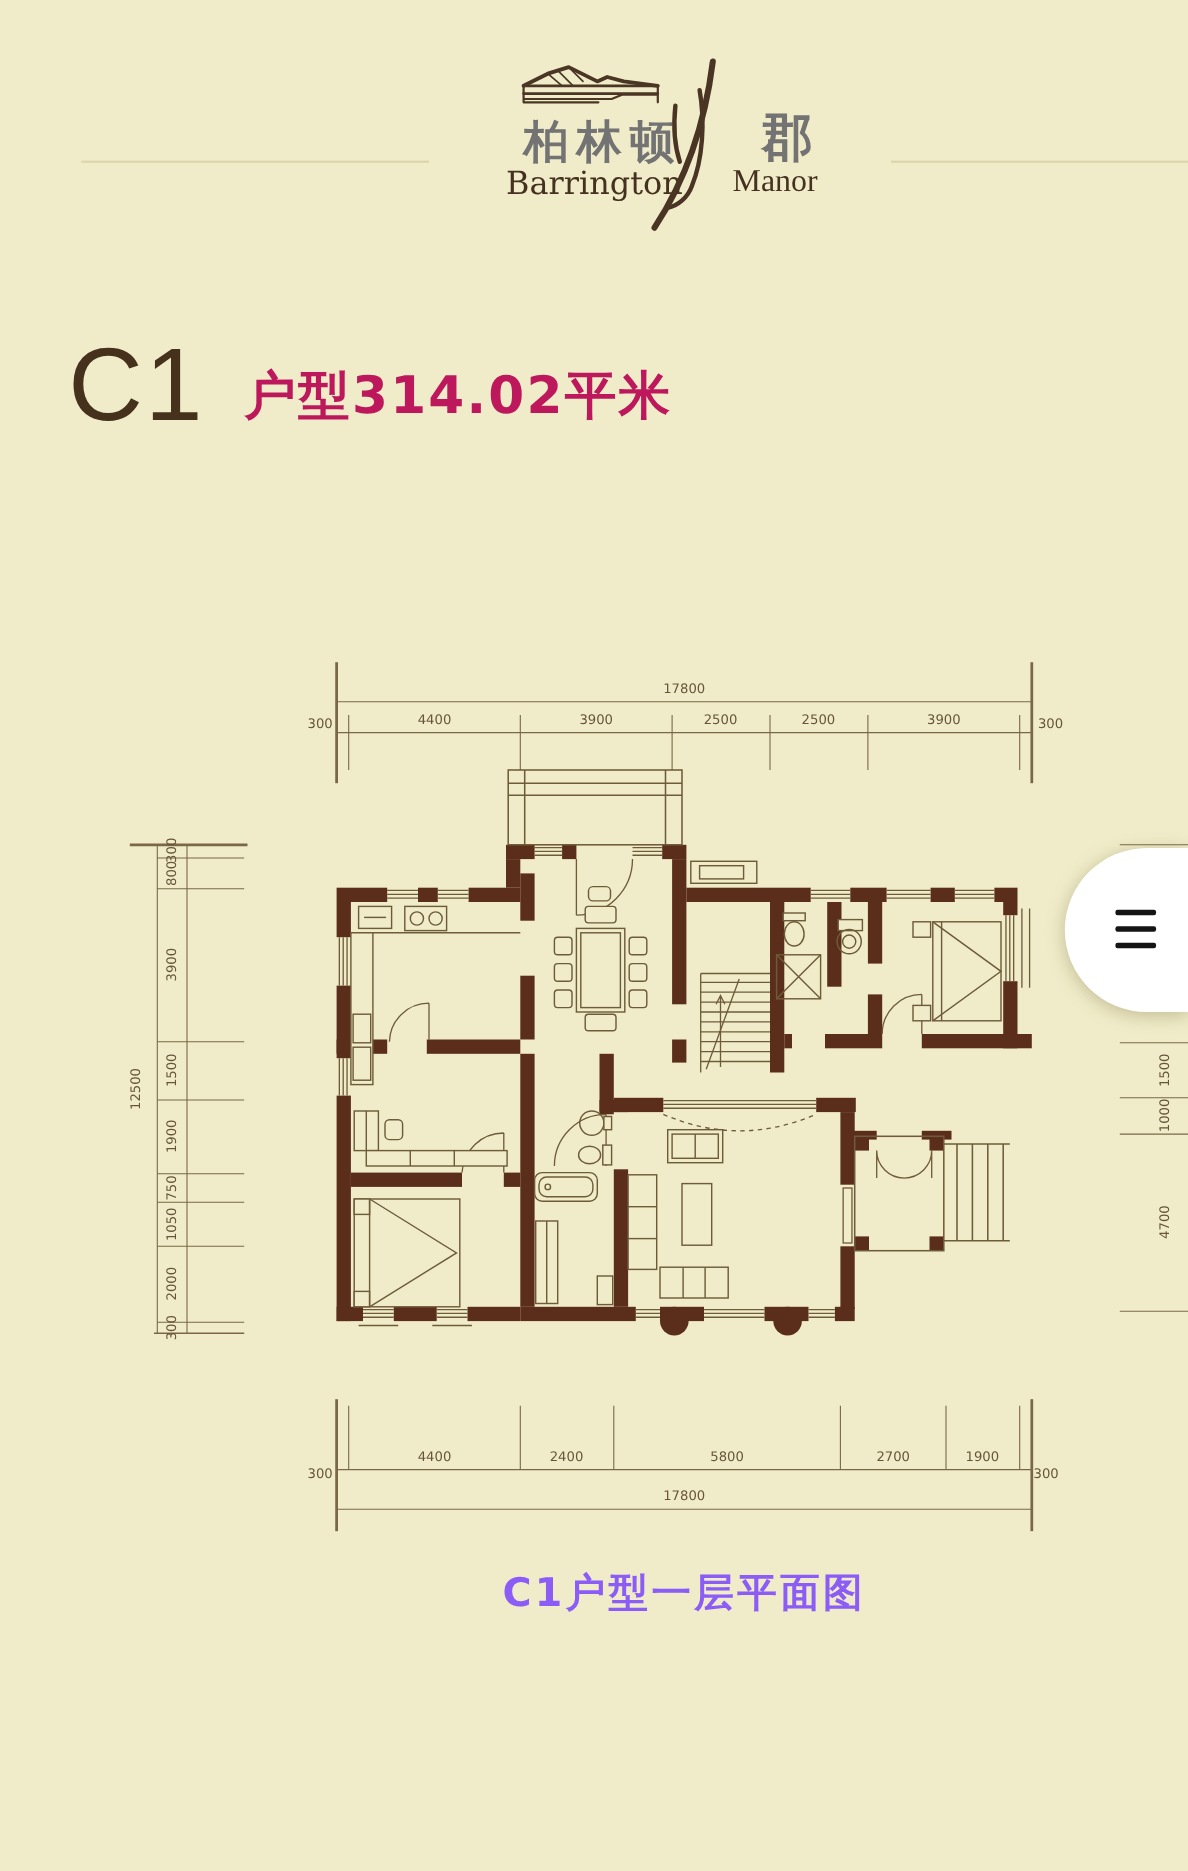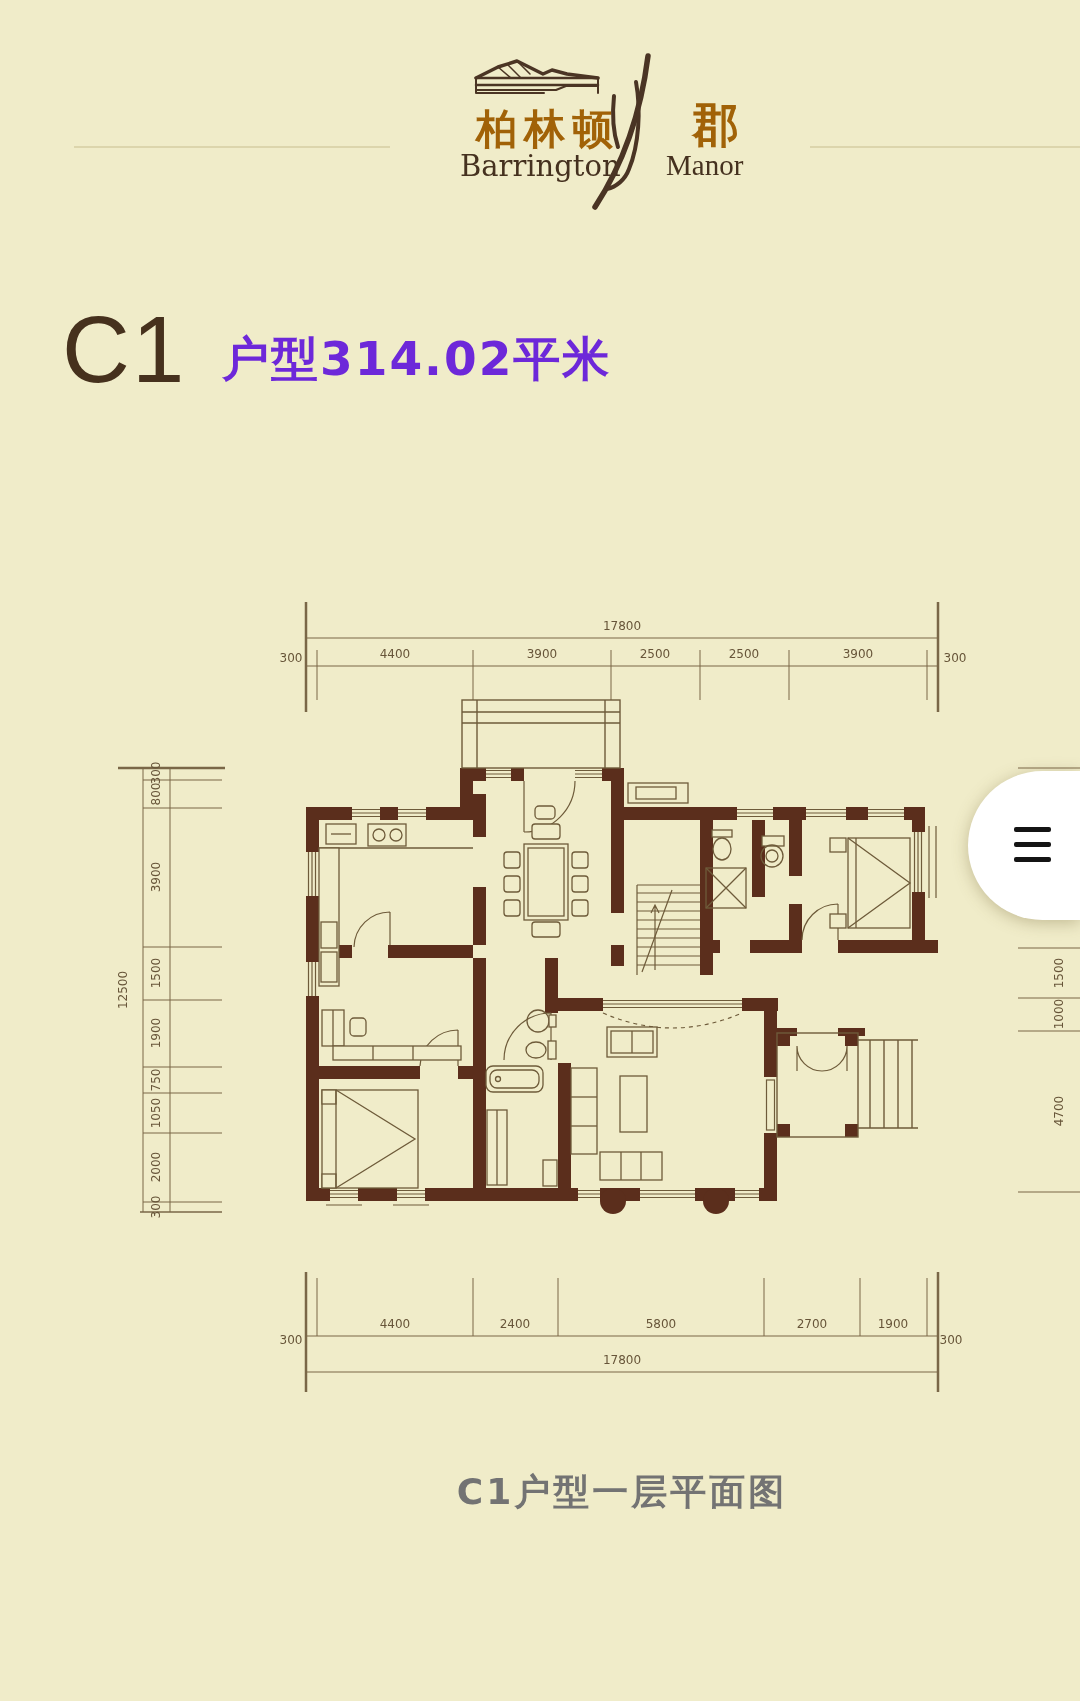--- a/index.html
+++ b/index.html
@@ -3,36 +3,36 @@
 <meta charset="utf-8">
 <style>
   html,body{margin:0;padding:0;}
   body{
     width:1080px;height:1701px;position:relative;overflow:hidden;
     background:#f0ecc9;
     font-family:"DejaVu Sans",sans-serif;
   }
   .abs{position:absolute;}
   
-  .logo-cn{font-family:Liberation Serif, serif;color:#a16207;font-weight:bold;}
+  .logo-cn{font-family:Liberation Serif, serif;color:#737373;font-weight:bold;}
   #logo-cn-main{left:476px;top:102px;font-size:41px;letter-spacing:7px;}
   #logo-cn-suffix{left:692px;top:94px;font-size:47px;}
   .logo-en{font-family:"DejaVu Serif","Liberation Serif",serif;color:#45311f;}
   #logo-en-main{left:460px;top:149px;font-size:29px;}
   #logo-en-suffix{left:666px;top:149px;font-size:29px;font-family:Liberation Serif, serif;}
   .divider{height:2px;background:#dcd5ac;top:146px;}
   #divider-left{left:74px;width:316px;}
   #divider-right{left:810px;width:270px;}
   
   #unit-title{left:62px;top:296px;font-family:Liberation Sans, sans-serif;
     font-size:94px;color:#46311d;letter-spacing:2px;}
-  #unit-area{left:222px;top:328px;font-size:47px;font-weight:bold;color:#6d28d9;letter-spacing:2px;}
+  #unit-area{left:222px;top:328px;font-size:47px;font-weight:bold;color:#be185d;letter-spacing:2px;}
   
   #plan-caption{left:306px;top:1424px;width:632px;text-align:center;
-    font-size:36px;font-weight:bold;color:#737373;letter-spacing:3px;margin-top:44px;}
+    font-size:36px;font-weight:bold;color:#8b5cf6;letter-spacing:3px;}
   
   #menu-pill{
     right:0;top:771px;width:112px;height:149px;background:#ffffff;
     border:none;border-radius:80px 0 0 80px;cursor:pointer;
     box-shadow:0 3px 16px rgba(110,95,50,0.35);
   }
   .menu-bar{position:absolute;left:46px;width:37px;height:5px;background:#141414;border-radius:2px;}
   .menu-bar.b1{top:56px;} .menu-bar.b2{top:71px;} .menu-bar.b3{top:86px;}
   
   #plan-svg{left:0;top:0;}

